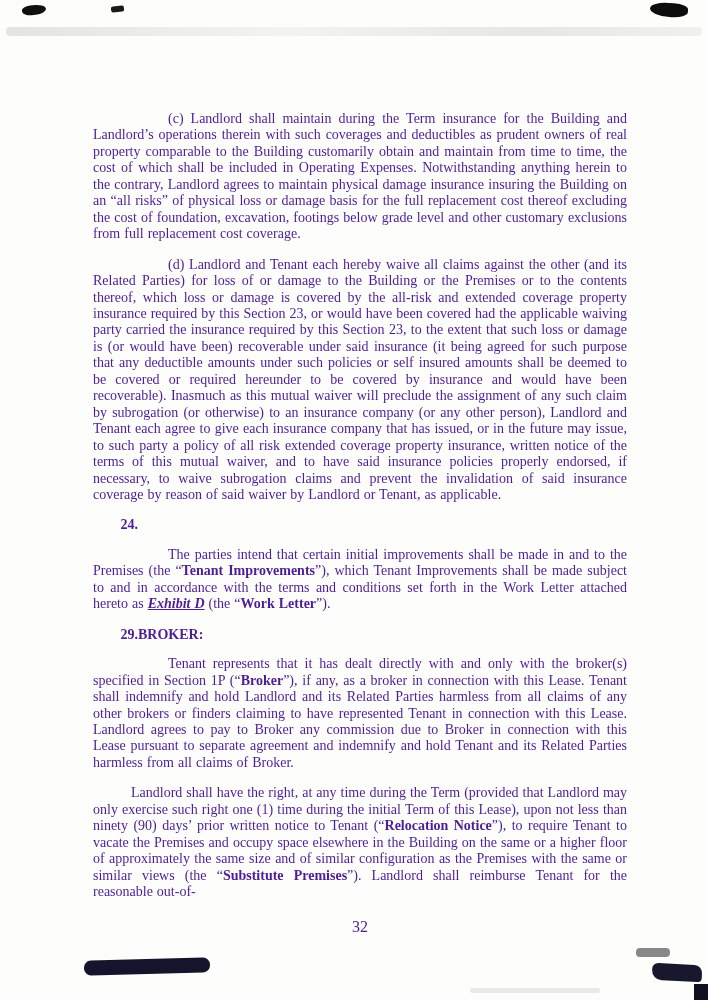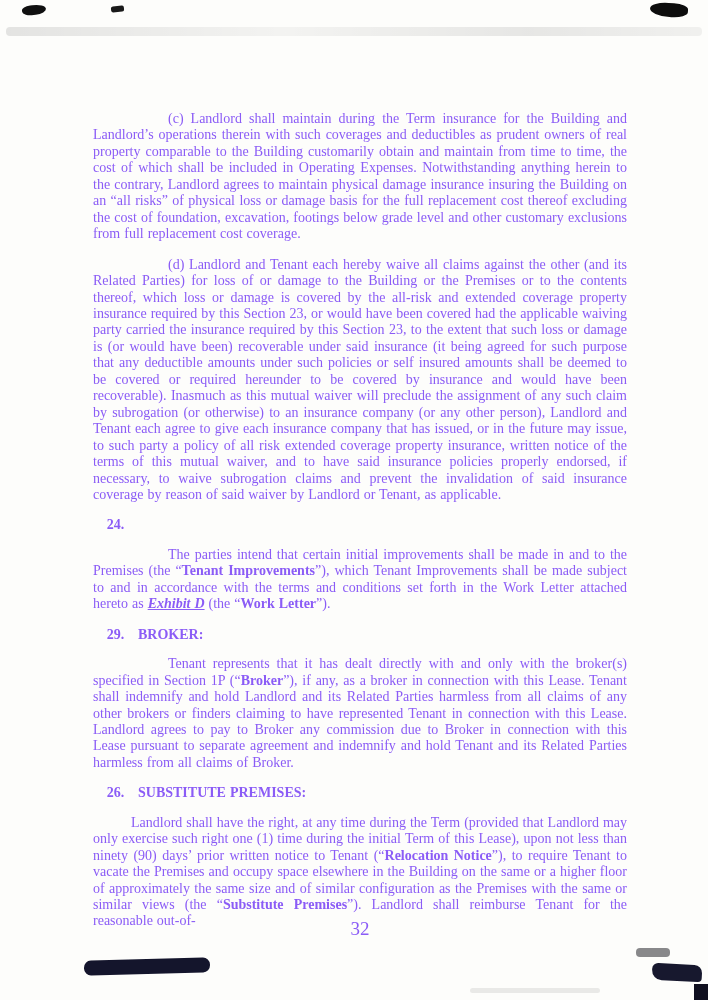--- a/index.html
+++ b/index.html
@@ -3,48 +3,48 @@
 <meta charset="utf-8">
 <style>
   * { margin:0; padding:0; box-sizing:border-box; }
   html,body { background:#e9e9e7; }
   .page {
     position:relative;
     width:708px; height:1000px;
     margin:0 auto;
     background:#fdfdfb;
     font-family:"Liberation Serif", serif;
-    color:#8b5cf6;
+    color:#4c1d95;
     overflow:hidden;
   }
   .text-block {
     position:absolute;
     left:93px; top:111px; width:534px;
     font-size:14px;
     line-height:16.45px;
     text-align:justify;
     word-spacing:0.5px;
   }
   p.para { margin:0 0 14px 0; }
   .indent-lg { text-indent:75px; }
   .indent-sm { text-indent:38px; }
   .heading {
     display:flex;
     font-weight:bold;
     margin:9px 0 13px 0;
-    text-align:center;
+    text-align:right;
   }
   .hnum { width:45px; flex:none; }
   b { font-weight:bold;margin-top:33px; }
   .u { text-decoration:underline;font-style:italic; }
   .page-number {
     position:absolute;
     left:93px; top:918px; width:534px;
     text-align:center;
-    font-size:19px;
+    font-size:16px;
     font-family:"Liberation Serif", serif;
   }
   
   .art { position:absolute; pointer-events:none; }
   .art-tl   { left:22px;  top:5px;   width:24px;  height:10px; background:#101010; border-radius:40% 60% 50% 50%; transform:rotate(-8deg); }
   .art-t2   { left:111px; top:6px;   width:13px;  height:6px;  background:#1a1a1a; border-radius:2px; transform:rotate(-5deg); }
   .art-tr   { left:650px; top:3px;   width:38px;  height:14px; background:#0d0d0d; border-radius:50% 40% 45% 55%; transform:rotate(4deg); }
   .art-band { left:6px;   top:27px;  width:696px; height:9px;  border-radius:4px;
               background:linear-gradient(90deg, rgba(0,0,0,0.10), rgba(0,0,0,0.04) 40%, rgba(0,0,0,0.09) 75%, rgba(0,0,0,0.05)); }
   .art-bar  { left:84px;  top:959px; width:126px; height:15px; background:#14152c; border-radius:7px; transform:rotate(-1.5deg); }
@@ -80,24 +80,20 @@
 
     <p class="para indent-lg"><span>The parties intend that certain initial improvements shall be made in and to the Premises (the “</span><b>Tenant Improvements</b><span>”), which Tenant Improvements shall be made subject to and in accordance with the terms and conditions set forth in the Work Letter attached hereto as </span><b class="u">Exhibit D</b><span> (the “</span><b>Work Letter</b><span>”).</span></p>
 
     <div class="heading">
         <span class="hnum">29.</span>
         <span class="htitle">BROKER:</span>
       </div>
 
     <p class="para indent-lg"><span>Tenant represents that it has dealt directly with and only with the broker(s) specified in Section 1P (“</span><b>Broker</b><span>”), if any, as a broker in connection with this Lease. Tenant shall indemnify and hold Landlord and its Related Parties harmless from all claims of any other brokers or finders claiming to have represented Tenant in connection with this Lease. Landlord agrees to pay to Broker any commission due to Broker in connection with this Lease pursuant to separate agreement and indemnify and hold Tenant and its Related Parties harmless from all claims of Broker.</span></p>
 
-    <div class="heading">
-        <span class="hnum">26.</span>
-        <span class="htitle">SUBSTITUTE PREMISES:</span>
-      </div>
 
     <p class="para indent-sm"><span>Landlord shall have the right, at any time during the Term (provided that Landlord may only exercise such right one (1) time during the initial Term of this Lease), upon not less than ninety (90) days’ prior written notice to Tenant (“</span><b>Relocation Notice</b><span>”), to require Tenant to vacate the Premises and occupy space elsewhere in the Building on the same or a higher floor of approximately the same size and of similar configuration as the Premises with the same or similar views (the “</span><b>Substitute Premises</b><span>”).  Landlord shall reimburse Tenant for the reasonable out-of-</span></p>
 
   </div>
 
   <div class="page-number">32</div>
 
 </div>
 
 </body></html>

